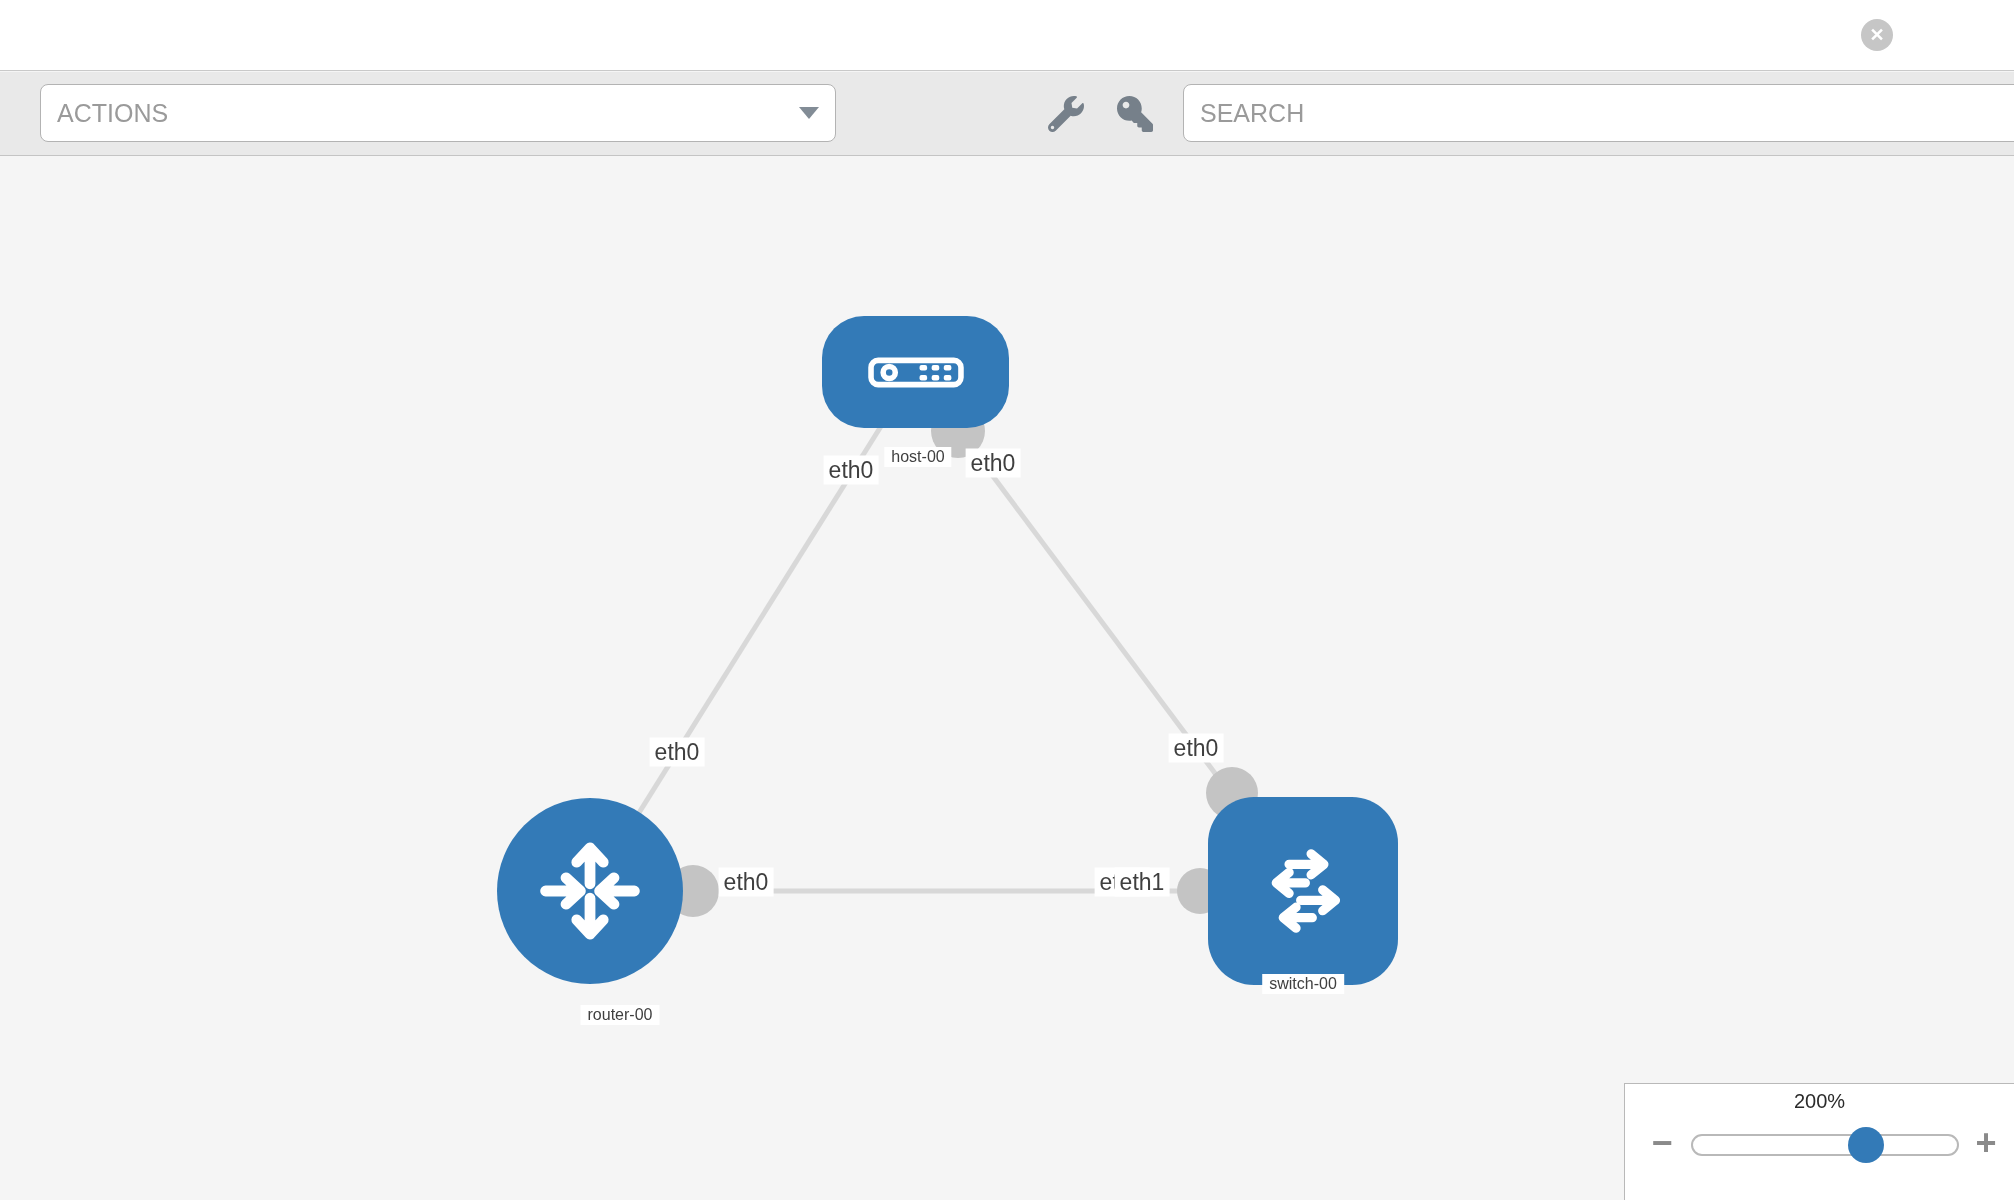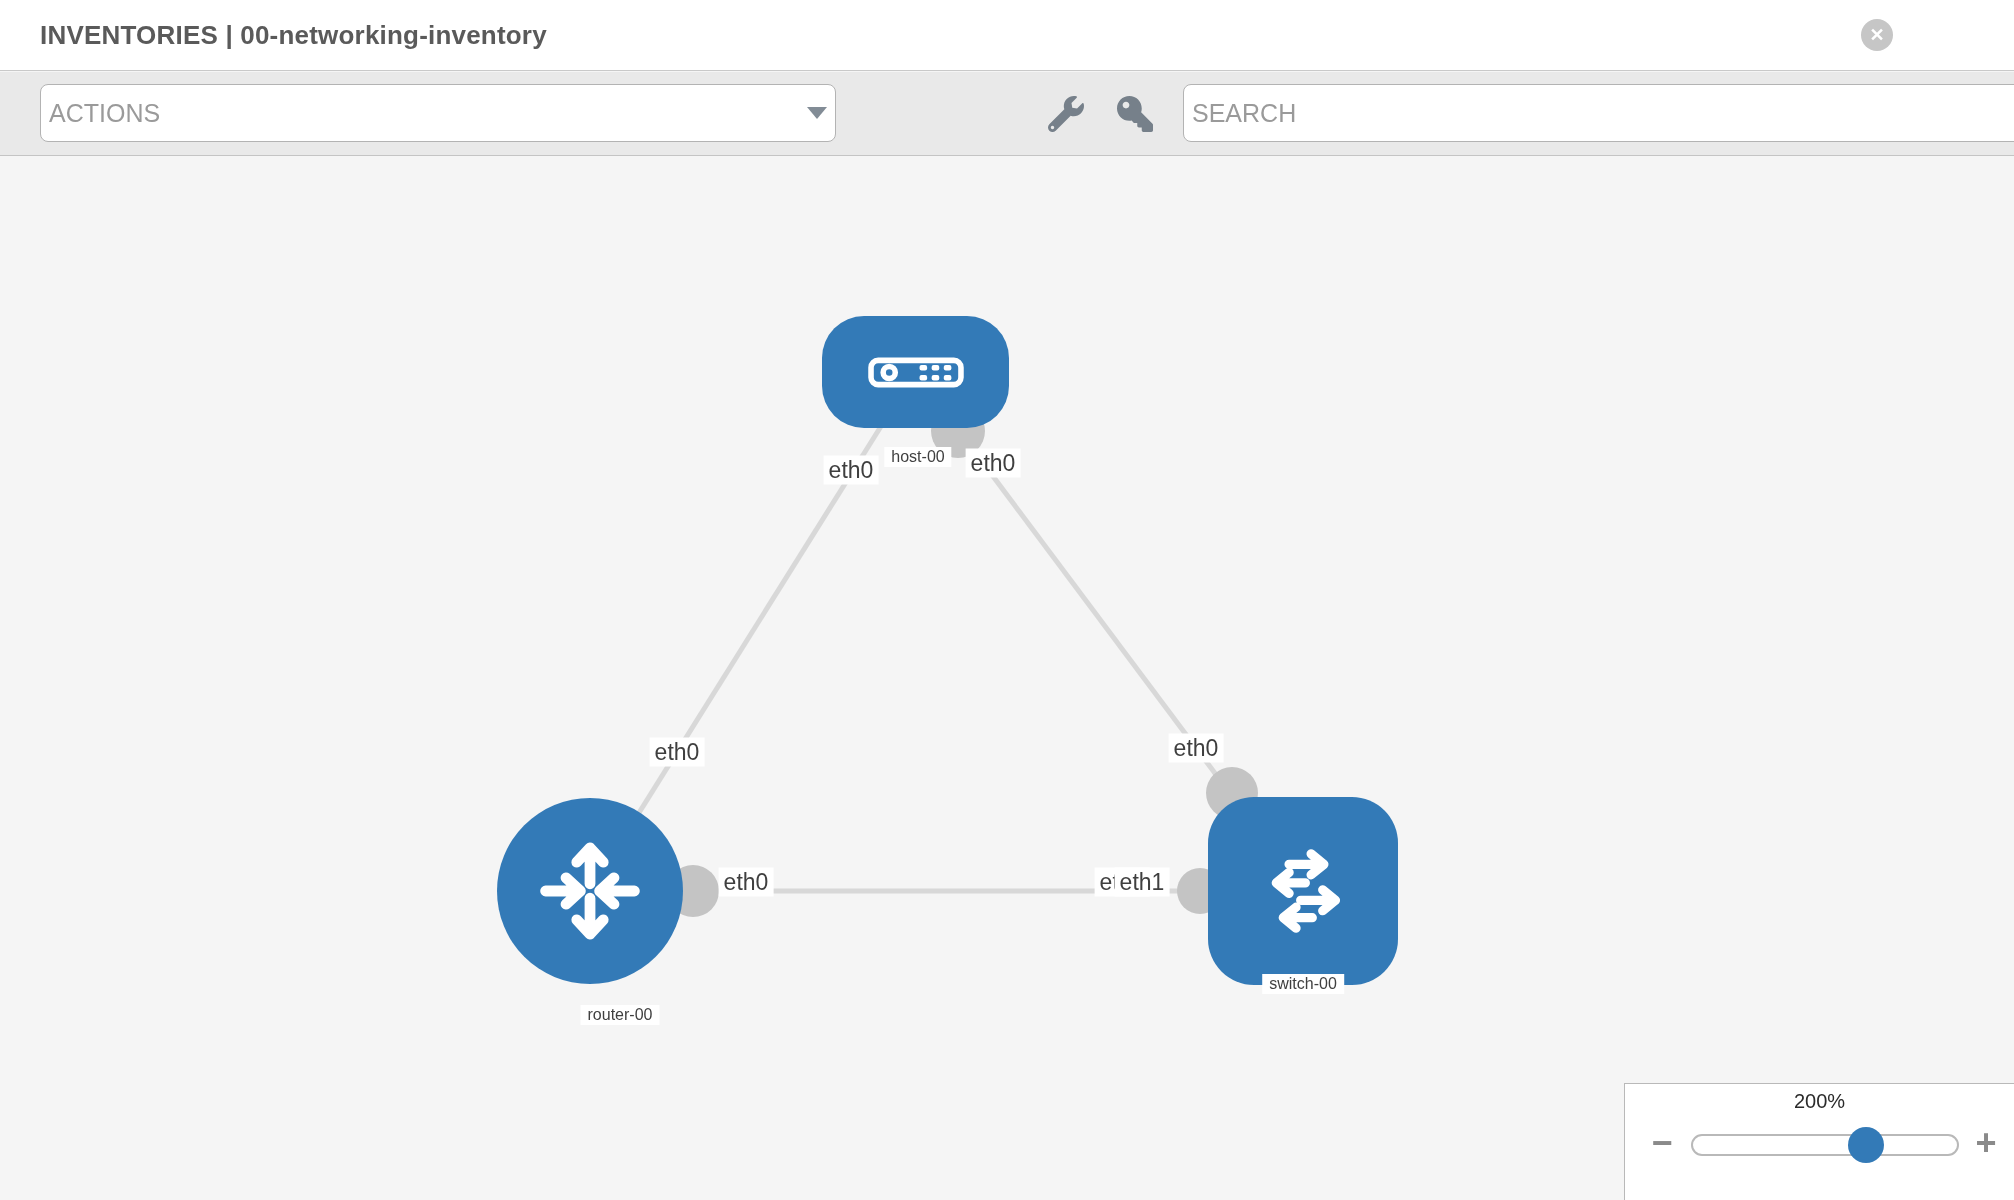--- a/index.html
+++ b/index.html
@@ -19,21 +19,21 @@
   body{font-family:"Liberation Sans",sans-serif;}
   .screen{position:relative;width:2014px;height:1200px;background:var(--canvas-bg);overflow:hidden;}
 
   
   .header{position:absolute;top:0;left:0;right:0;height:71px;background:#fff;border-bottom:1px solid #c9c9c9;z-index:10;}
   .page-title{position:absolute;left:40px;top:50%;transform:translateY(-50%);font-size:26px;font-weight:bold;color:var(--title-text);letter-spacing:.2px;white-space:nowrap;}
   .close-btn{position:absolute;left:1861px;top:19px;width:32px;height:32px;border-radius:50%;background:#c6c6c6;color:#fff;font-size:18px;font-weight:bold;display:flex;align-items:center;justify-content:center;cursor:pointer;line-height:1;}
 
   
   .toolbar{position:absolute;top:72px;left:0;right:0;height:84px;background:var(--toolbar-bg);border-bottom:1px solid #c4c4c4;z-index:9;}
-  .dropdown{position:absolute;top:12px;height:58px;background:#fff;border:1px solid #b3b3b3;border-radius:8px;display:flex;align-items:center;justify-content:space-between;padding:0 8px;color:var(--muted-text);font-size:25px;cursor:pointer;}
+  .dropdown{position:absolute;top:12px;height:58px;background:#fff;border:1px solid #b3b3b3;border-radius:8px;display:flex;align-items:center;justify-content:space-between;padding:0 16px;color:var(--muted-text);font-size:25px;cursor:pointer;}
   .dd-actions{left:40px;width:796px;}
   .dd-search{left:1183px;width:880px;}
   .caret{width:0;height:0;border-left:10px solid transparent;border-right:10px solid transparent;border-top:12px solid #828c96;}
   .tool-btn{position:absolute;top:24px;width:36px;height:36px;color:var(--icon-gray);cursor:pointer;}
   .tool-btn svg{width:100%;height:100%;display:block;}
   .btn-wrench{left:1048px;}
   .btn-key{left:1117px;}
 
   
   .canvas{position:absolute;top:157px;left:0;right:0;bottom:0;background:var(--canvas-bg);}
@@ -59,21 +59,20 @@
   .zoom-plus{left:345px;}
   .zoom-track{position:absolute;left:66px;top:50px;width:268px;height:22px;background:#fff;border:2px solid #b9b9b9;border-radius:12px;cursor:pointer;}
   .zoom-handle{position:absolute;left:155px;top:-9px;width:36px;height:36px;border-radius:50%;background:var(--node-blue);cursor:grab;}
 </style>
 </head>
 <body>
 
 <div class="screen">
 
   <div class="header">
-    <div class="page-title">INVENTORIES | 00-networking-inventory</div>
     <div class="close-btn">
       <span>✕</span>
     </div>
   </div>
 
   <div class="toolbar">
     <div class="dropdown dd-actions">
       <span>ACTIONS</span>
       <span class="caret"></span>
     </div>

